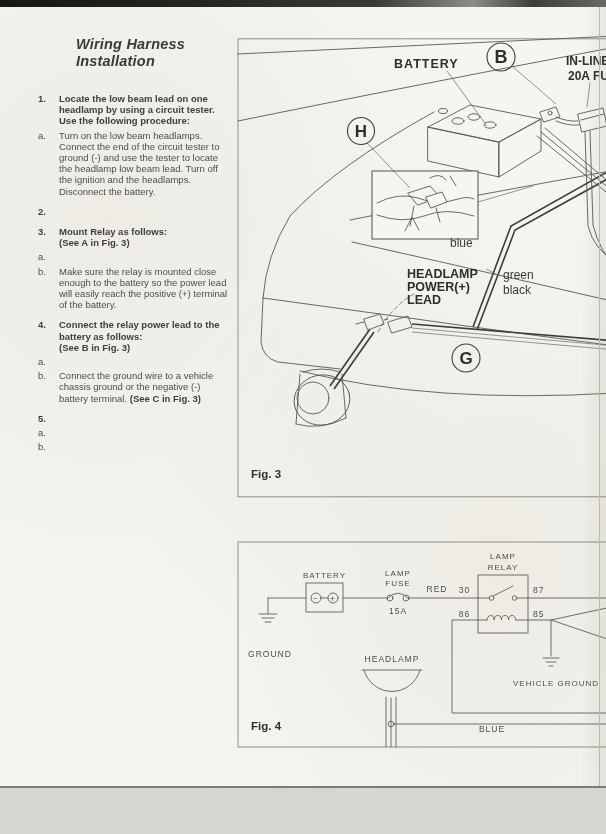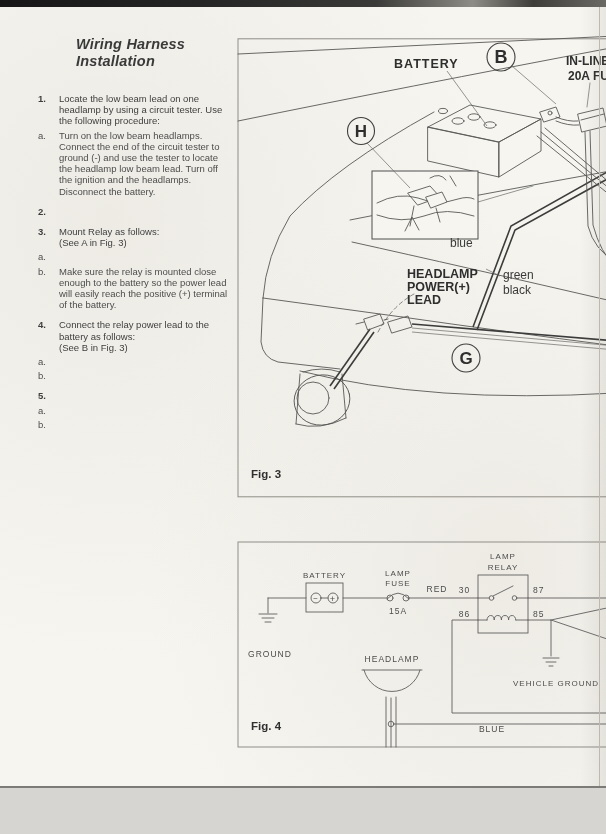--- a/index.html
+++ b/index.html
@@ -30,21 +30,21 @@
   }
   .instructions{
     position:absolute;left:38px;top:84px;width:190px;
     font-size:9.5px;line-height:11.2px;color:#4d4d4d;
   }
   .inst{display:flex;margin-top:3px;}
   .inst.num{margin-top:9px;}
   .inst .marker{width:21px;flex:none;}
   .inst.num .marker{font-weight:bold;color:#3e3e3e;}
   .inst .body{flex:1;white-space:pre-line;}
-  .seg.b{font-weight:normal;color:#3e3e3e;}
+  .seg.b{font-weight:bold;color:#3e3e3e;}
   svg.fig{position:absolute;overflow:visible;}
   #fig3{left:237px;top:38px;width:380px;height:460px;}
   #fig4{left:237px;top:541px;width:380px;height:208px;}
   .frame{fill:none;stroke:#8f8d87;stroke-width:1;}
   .art{stroke:#585856;stroke-width:.9;fill:none;stroke-linecap:round;}
   .thick{stroke:#3c3c3c;stroke-width:1.6;fill:none;}
   .thin{stroke:#6a6a68;stroke-width:.7;fill:none;}
   .dash{stroke:#6a6a68;stroke-width:.8;fill:none;stroke-dasharray:4 3;}
   .callout{fill:none;stroke:#3f3f3f;stroke-width:1.1;}
   .calloutText{font-family:"Liberation Sans",sans-serif;font-weight:bold;fill:#2e2e2e;text-anchor:middle;}
@@ -91,20 +91,21 @@
     <div class="inst num">
       <span class="marker">4.</span>
       <span class="body"><span class="seg b">Connect the relay power lead to the battery as follows:
 (See B in Fig. 3)</span></span>
     </div>
     <div class="inst sub">
       <span class="marker">a.</span>
     </div>
     <div class="inst sub">
       <span class="marker">b.</span>
+      <span class="body"><span class="seg">Connect the ground wire to a vehicle chassis ground or the negative (-) battery terminal. </span><span class="seg b">(See C in Fig. 3)</span></span>
     </div>
     <div class="inst num">
       <span class="marker">5.</span>
     </div>
     <div class="inst sub">
       <span class="marker">a.</span>
     </div>
     <div class="inst sub">
       <span class="marker">b.</span>
     </div>

